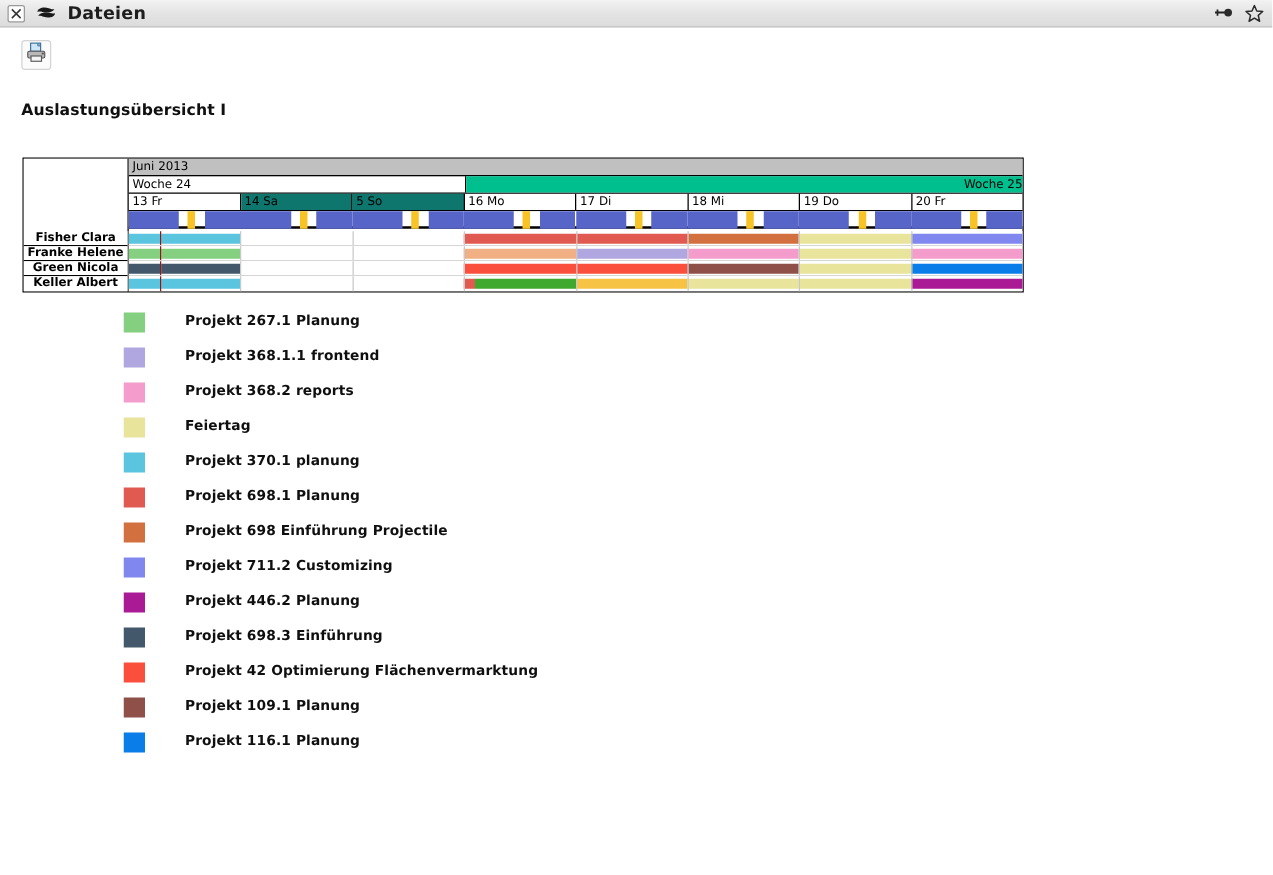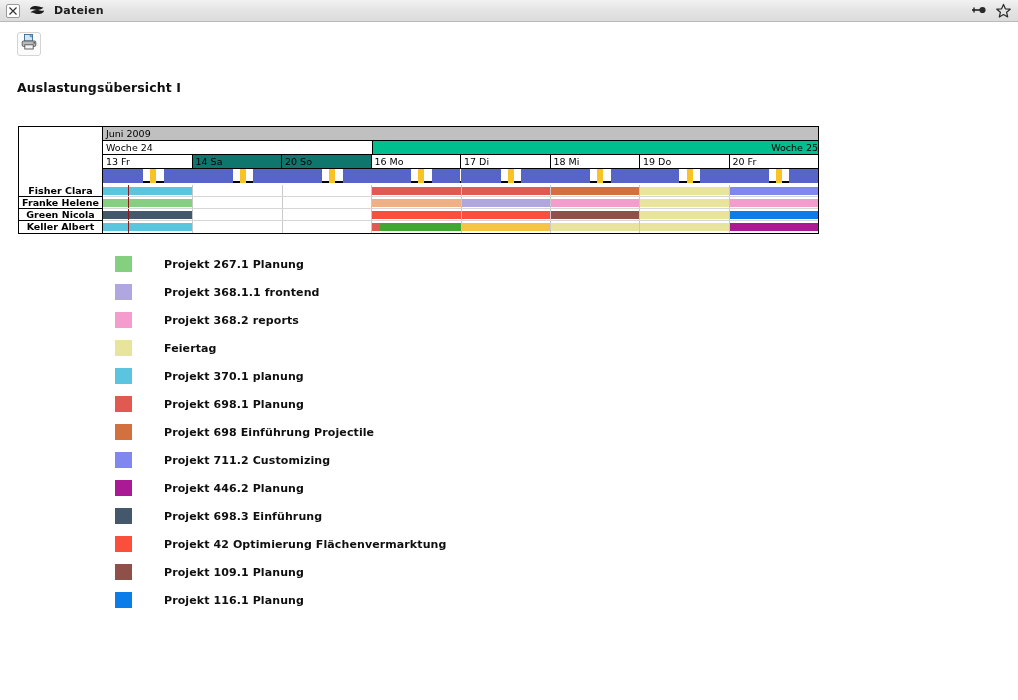--- a/index.html
+++ b/index.html
@@ -25,21 +25,21 @@
     border: 1px solid #9a9a9a;
     background: #fdfdfd;
     border-radius: 2px;
     position: relative;
     margin-right: 8px;
     flex: 0 0 auto;
   }
   .tb-close svg { position: absolute; left: 1px; top: 1px; }
   .tb-appicon { width: 18px; height: 16px; margin-right: 8px; flex: 0 0 auto; }
   .tb-title {
-    font-size: 11px; font-weight: bold; color: #1d1d1d;
+    font-size: 14px; font-weight: bold; color: #1d1d1d;
     letter-spacing: .2px;
   }
   .tb-right {
     margin-left: auto; display: flex; align-items: center; gap: 7px;
   }
   .tb-right .ic { width: 17px; height: 16px; display: block; }
 
   
   .toolbar {
     height: 44px;
@@ -134,23 +134,22 @@
     background: #c9c9c9; z-index: 4;
   }
   .body-box { border-top: 0; }
 
   
   .legend {
     position: absolute;
     left: 99px; top: 250px;
   }
   .leg-item {
-    display: flex; align-items: center;
+    display: flex; 
     height: 28px;
-    margin-left: 16px;
   }
   .leg-sw {
     width: 17px; height: 16px; flex: 0 0 17px;
   }
   .leg-label {
     margin-left: 32px;
     font-size: 11px; font-weight: bold; color: #0f0f0f;
     white-space: nowrap; letter-spacing: .1px;
   }
 </style>
@@ -201,29 +200,29 @@
 </div>
 
 <div class="page-title">Auslastungsübersicht I</div>
 
 <div class="gantt-wrap">
   <div class="gantt">
 
     <div class="g-row">
       <div class="g-left left-spacer" style="height:58px;"></div>
       <div class="g-right">
-        <div class="hdr-month">Juni 2009</div>
+        <div class="hdr-month">Juni 2013</div>
         <div class="hdr-week-row" id="week-row">
             <div class="hdr-week" style="flex: 3 1 0px;">Woche 24</div>
             <div class="hdr-week" style="flex: 5 1 0px; background: rgb(0, 191, 143); text-align: right;">Woche 25</div>
           </div>
         <div class="hdr-day-row" id="day-row">
             <div class="hdr-day">13 Fr</div>
             <div class="hdr-day weekend">14 Sa</div>
-            <div class="hdr-day weekend">20 So</div>
+            <div class="hdr-day weekend">5 So</div>
             <div class="hdr-day">16 Mo</div>
             <div class="hdr-day">17 Di</div>
             <div class="hdr-day">18 Mi</div>
             <div class="hdr-day">19 Do</div>
             <div class="hdr-day">20 Fr</div>
           </div>
         <div class="avail-row" id="avail-row">
             <div class="avail-seg" style="left: 0%; width: 5.625%; background: rgb(88, 101, 200);"></div>
             <div class="avail-mark" style="left: 6.625%; background: rgb(247, 195, 37);"></div>
             <div class="avail-seg" style="left: 8.5%; width: 4%; background: rgb(88, 101, 200);"></div>

